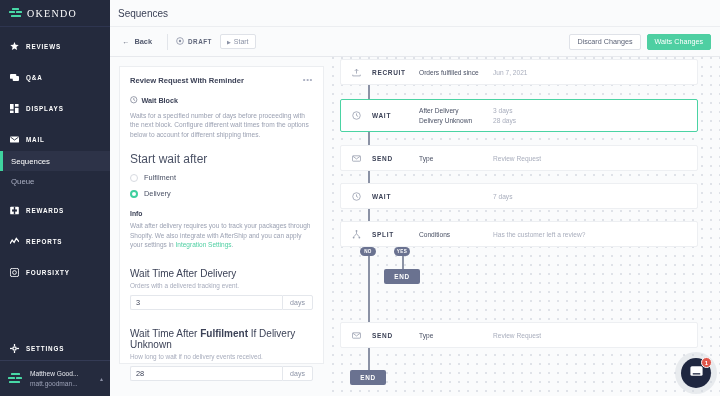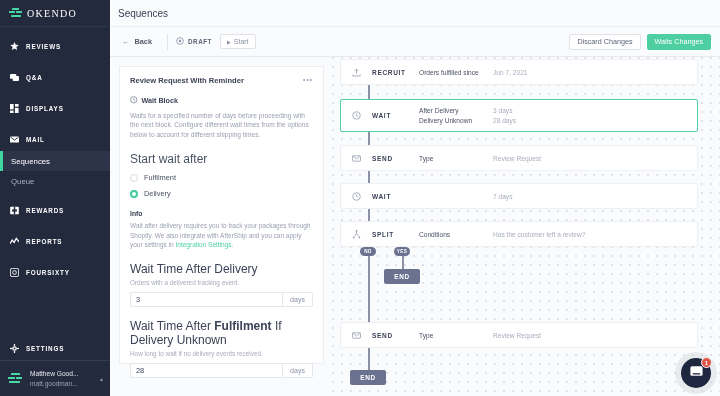--- a/index.html
+++ b/index.html
@@ -162,21 +162,21 @@
     border: 1.2px solid #d7dae1; background: #fff; flex: 0 0 8px;
   }
   .radio.on { border-color: #3fcf9e; border-width: 2.2px; background: #fff; }
   .radio-label { font-size: 7.4px; color: #4a5165; }
 
   .info-box { margin-top: 12px; }
   .info-title { font-size: 6.8px; font-weight: 700; color: #3c4257; }
   .info-text { margin-top: 4px; font-size: 6.5px; line-height: 9.4px; color: #9ba1b2; }
   .info-text a { color: #4ecfa2; text-decoration: none; }
 
-  .wt-label { margin-top: 12px; font-size: 12px; color: #3c4257; }
+  .wt-label { margin-top: 18px; font-size: 10px; color: #3c4257; }
   .wt-label b { font-weight: 700; }
   .wt-sub { margin-top: 3px; font-size: 6.4px; color: #a7acbc; }
   .inp-row { margin-top: 6px; display: flex; align-items: stretch; }
   .inp {
     flex: 1; height: 15px; border: 1px solid #e4e7ec; border-right: none;
     border-radius: 2px 0 0 2px; font-size: 7.4px; color: #3c4257;
     padding: 0 5px; background: #fff; outline: none;
     font-family: "Liberation Sans", sans-serif;
   }
   .inp-suffix {

